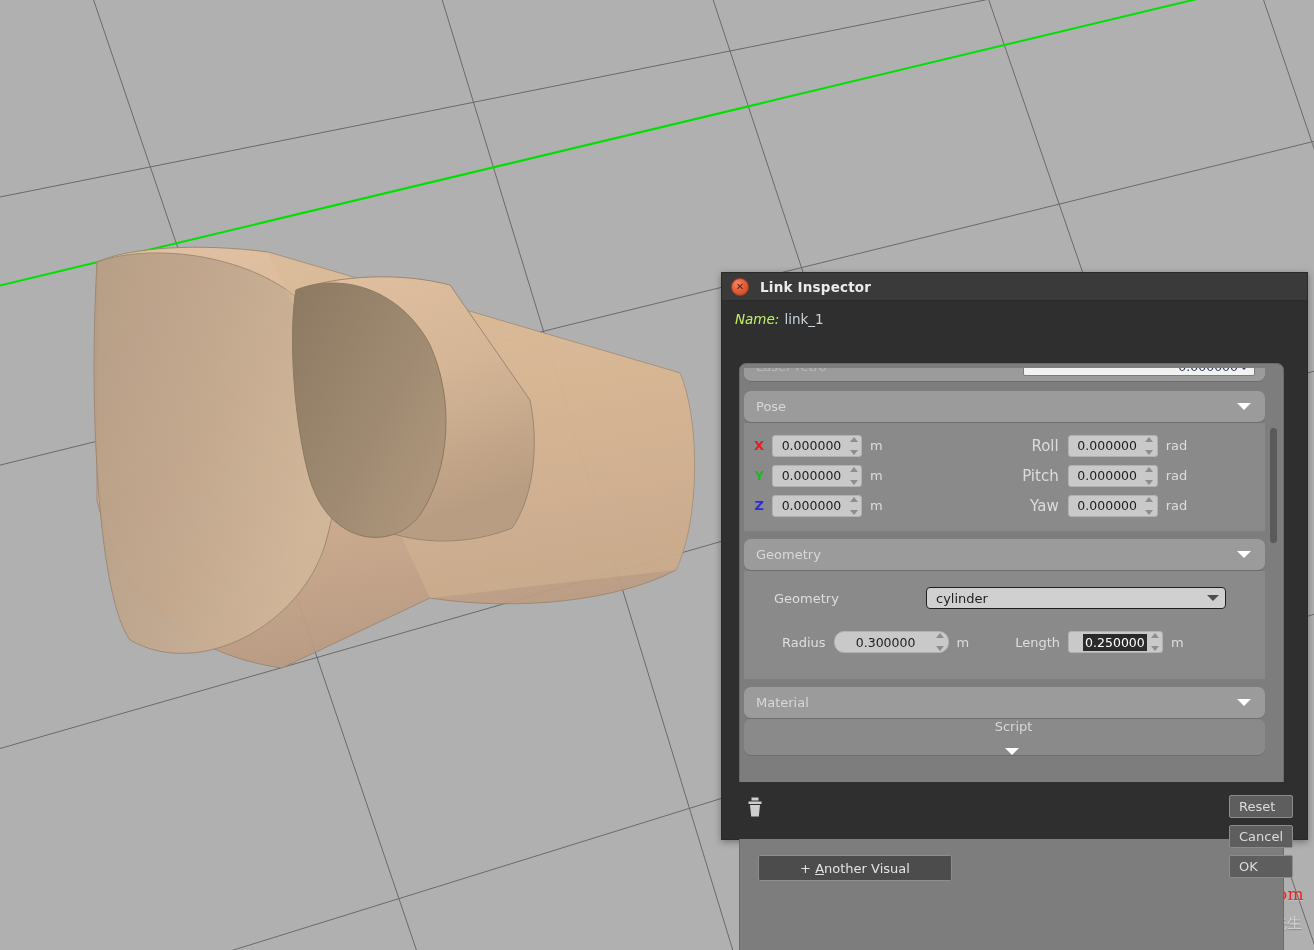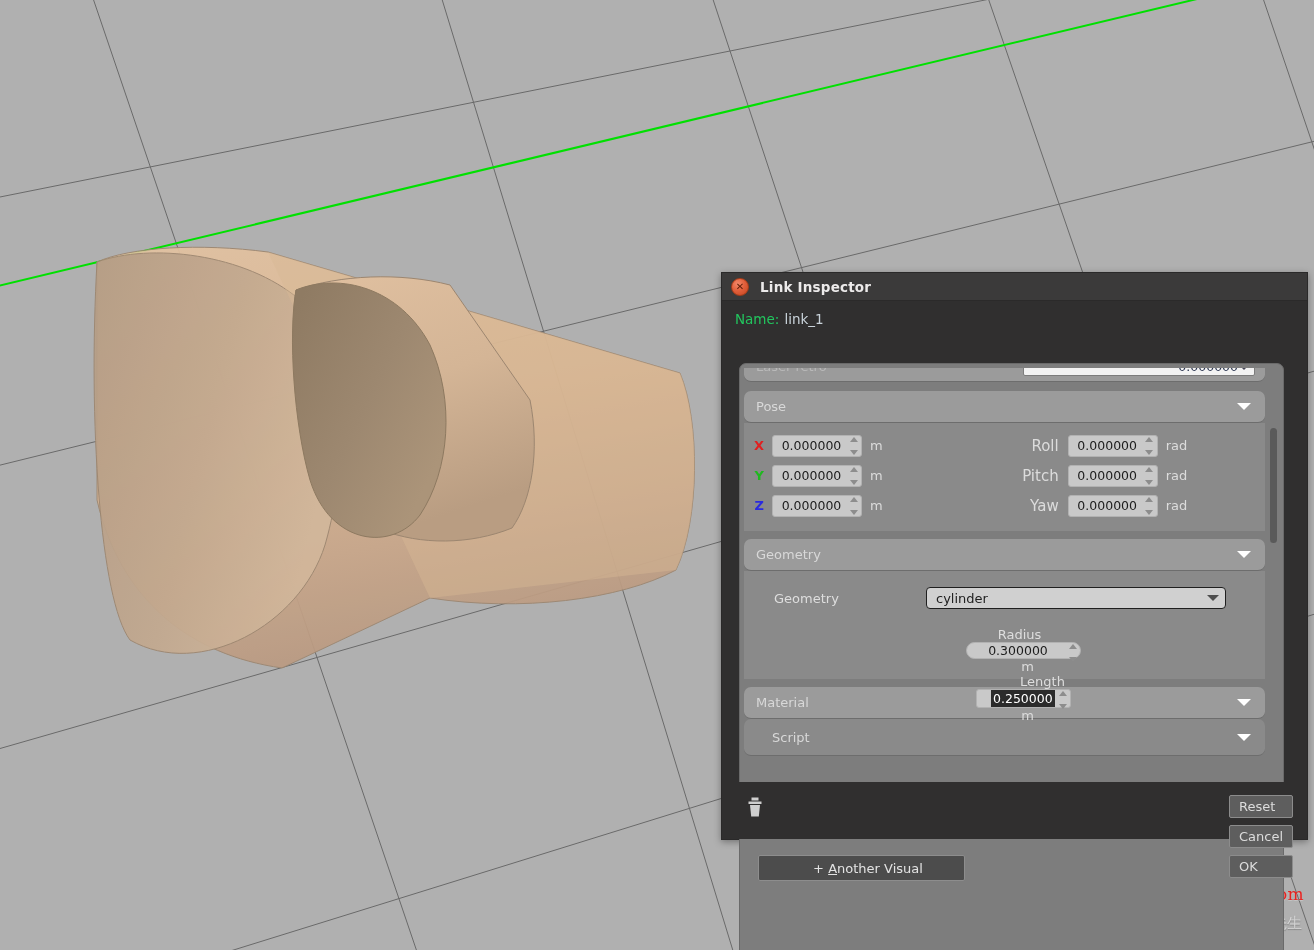--- a/index.html
+++ b/index.html
@@ -48,21 +48,21 @@
     cursor:pointer;flex:0 0 auto;
   }
   .title-text{
     margin-left:11px;font-size:13.5px;font-weight:bold;color:#eceaea;
     letter-spacing:.2px;
   }
 
   .name-row{
     padding:10px 0 0 13px;font-size:13.5px;color:#cfd4d8;
   }
-  .name-row .nm-label{color:#22c55e;}
+  .name-row .nm-label{color:#bef264;font-style:italic;}
   .name-row .nm-value{color:#c9d3da;margin-left:5px;}
 
   
   .tabbar{
     display:flex;align-items:flex-end;height:25px;margin:9px 0 0 12px;
   }
   .tab{
     font-size:13px;color:#d6d6d6;padding:4px 14px 4px 14px;
     background:#757575;border:1px solid #4b4b4b;border-bottom:none;
     border-radius:3px 3px 0 0;margin-right:2px;cursor:pointer;height:17px;
@@ -85,21 +85,21 @@
   }
   .panel-inner{position:absolute;left:0;top:-16px;width:521px;}
 
   
   .group-header{
     background:#9b9b9b;height:32px;display:flex;align-items:center;
     padding:0 10px 0 12px;color:#d8d8d8;font-size:13px;
     border-bottom:1px solid #6d6d6d;cursor:pointer;
     justify-content:space-between;box-sizing:border-box;border-radius:7px;
   }
-  .group-header.sub{background:#8a8a8a;padding-left:28px;}
+  .group-header.sub{background:#8a8a8a;padding-left:28px;flex-direction:column;}
   .group-header .caret{
     width:0;height:0;border-left:7px solid transparent;border-right:7px solid transparent;
     border-top:7px solid #ffffff;margin-right:4px;
   }
   .group-body{background:#8a8a8a;padding:8px 0 10px 0;}
 
   .field-row{
     display:flex;align-items:center;height:29px;margin-bottom:1px;
   }
   .axis{
@@ -140,40 +140,40 @@
   .combo{
     width:300px;height:22px;background:#d0d0d0;border:1px solid #1f1f1f;
     border-radius:4px;display:flex;align-items:center;padding:0 6px 0 9px;
     justify-content:space-between;box-sizing:border-box;cursor:pointer;
   }
   .combo .cval{font-size:13px;color:#222;}
   .combo .ccaret{
     width:0;height:0;border-left:6px solid transparent;border-right:6px solid transparent;
     border-top:6px solid #4e4e4e;
   }
-  .dims-row{display:flex;align-items:center;height:30px;padding-left:38px;margin-top:14px;flex-direction:column;}
+  .dims-row{display:flex;align-items:center;height:30px;padding-left:38px;margin-top:14px;}
   .dims-row .dl{font-size:13px;color:#dedede;margin-right:8px;}
 
   .gap{height:10px;background:#7d7d7d;}
 
   
   .vscroll{
     position:absolute;right:4px;top:4px;width:11px;height:630px;background:#7d7d7d;
   }
   .vscroll .thumb{
     position:absolute;left:2px;top:60px;width:7px;height:115px;
     background:#5a5a5a;border-radius:4px;cursor:pointer;
   }
 
   
   .another{
     position:absolute;left:18px;top:491px;width:192px;height:24px;
     background:#4c4c4c;border:1px solid #8d8d8d;border-radius:2px;
     display:flex;align-items:center;justify-content:center;
-    font-size:13px;color:#e3e3e3;cursor:pointer;z-index:5;padding-left:13px;
+    font-size:13px;color:#e3e3e3;cursor:pointer;z-index:5;
   }
   .another u{text-decoration:underline;}
 
   
   .footer{
     position:absolute;left:0;bottom:0;width:585px;height:57px;background:#302f2f;
     display:flex;align-items:center;
   }
   .trash{
     position:absolute;left:24px;top:15px;width:18px;height:20px;cursor:pointer;

